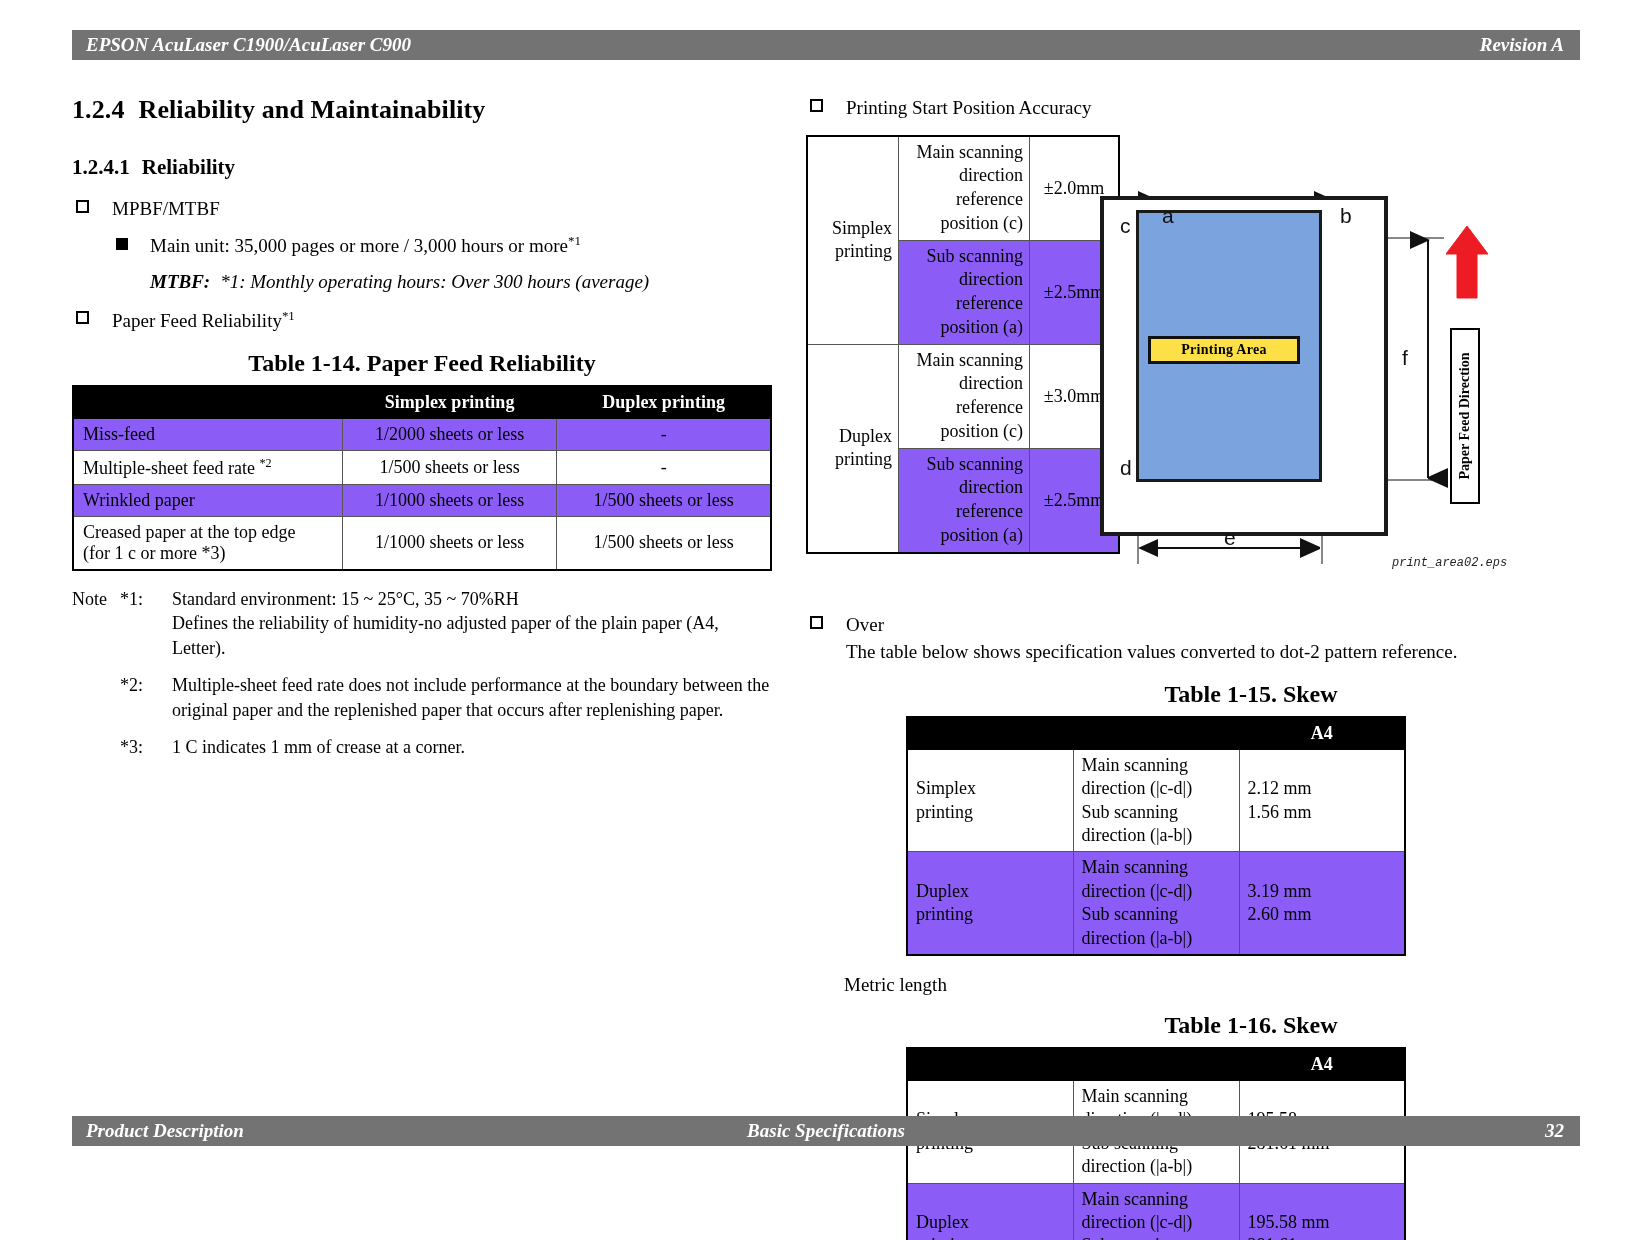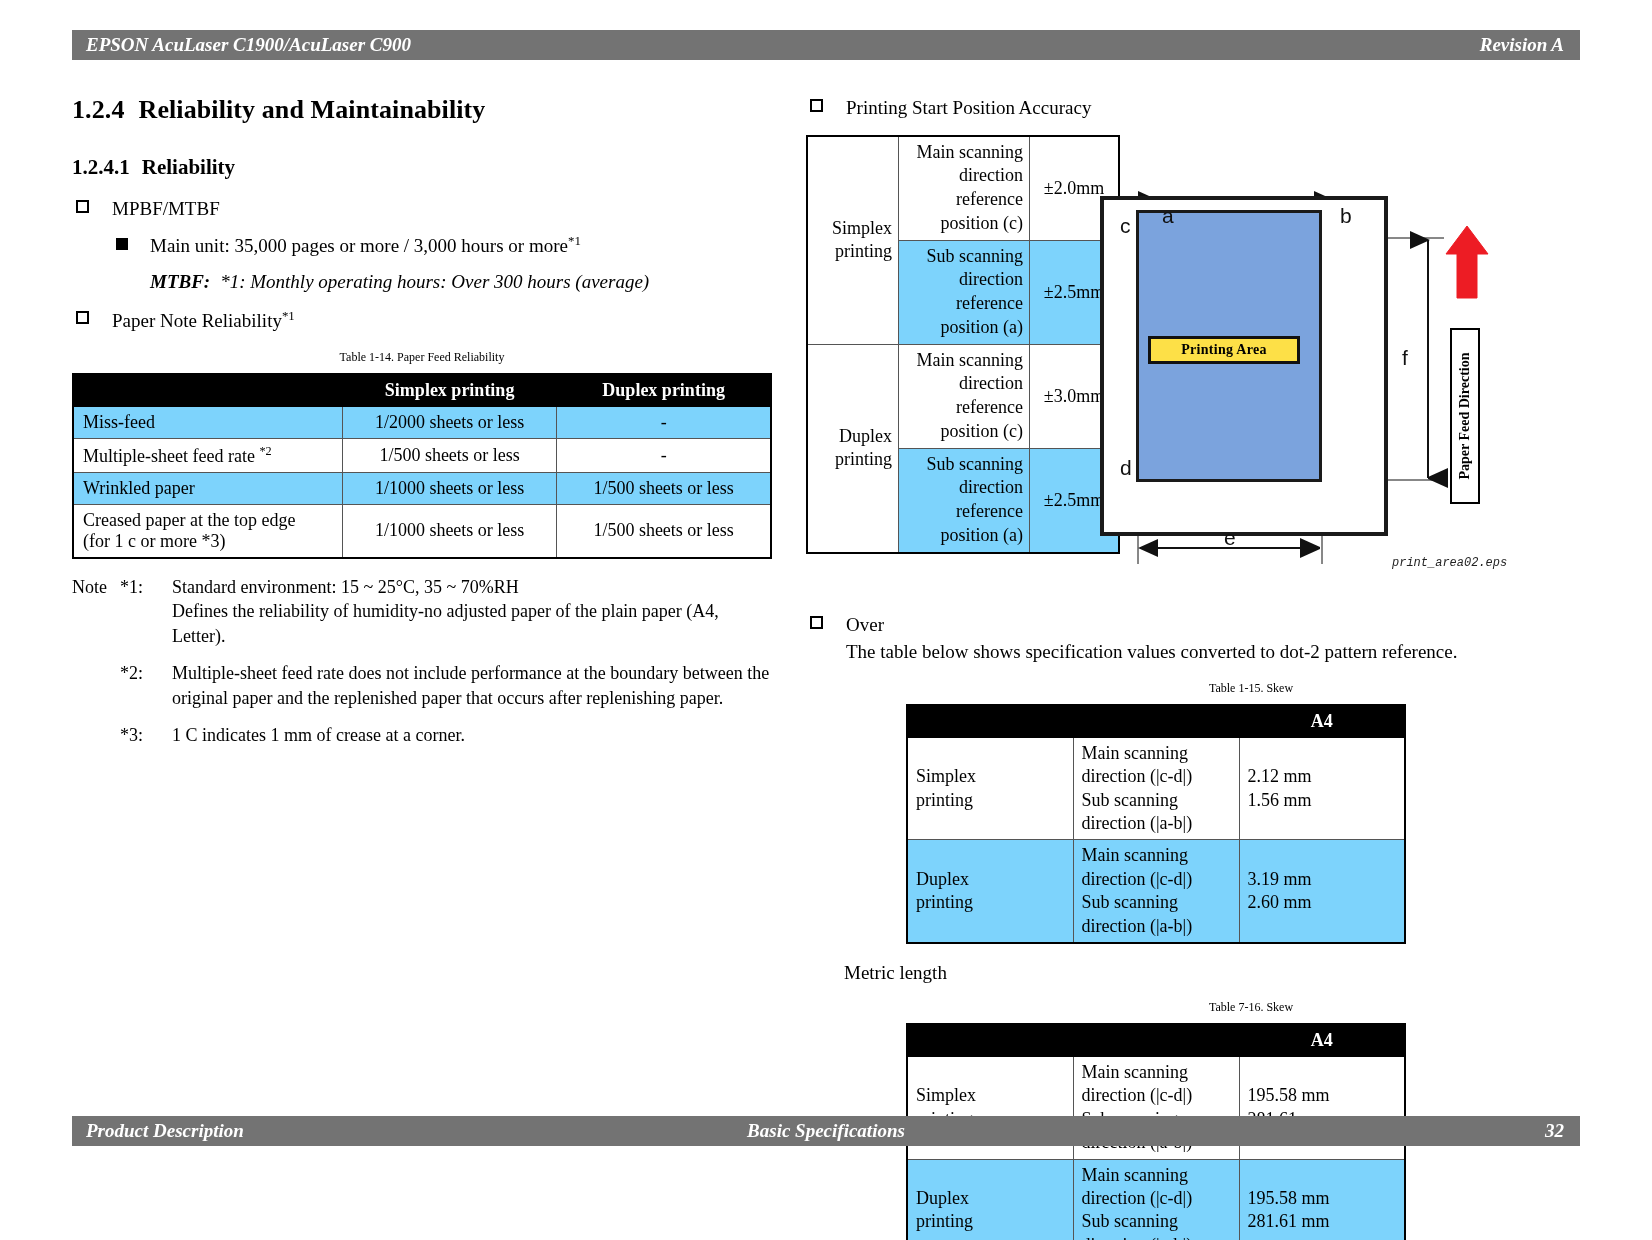--- a/index.html
+++ b/index.html
@@ -107,22 +107,22 @@
     font-size: 19px;
     font-style: italic;
     margin-bottom: 14px;
   }
   .note-line .nlabel { font-weight: bold; margin-right: 10px; }
   sup.fn { font-size: 0.68em; vertical-align: super; }
 
   
   .tbl-caption {
     text-align: center;
-    font-weight: normal;
-    font-size: 12px;
+    font-weight: bold;
+    font-size: 24px;
     margin: 16px 0 8px 0;
   }
   table.doc {
     border-collapse: collapse;
     font-size: 18px;
     background: #fff;
   }
   table.doc td, table.doc th {
     border: 1px solid #555;
     padding: 5px 9px;
@@ -130,21 +130,21 @@
     font-weight: normal;
     text-align: left;
   }
   table.doc thead th {
     background: #000;
     color: #fff;
     font-weight: bold;
     text-align: center;
     border-color: #000;
   }
-  table.doc tr.shaded td { background: #7dd3fc; }
+  table.doc tr.shaded td { background: #8b5cf6; }
   table.doc { border: 2px solid #000; }
 
   
   #t114 { width: 700px; table-layout: fixed; }
   #t114 td.lbl { width: 250px; }
   #t114 td.val { text-align: center; }
   #t114 thead th.blank { width: 250px; }
 
   
   .notes { margin-top: 16px; font-size: 18px; line-height: 1.38; }
@@ -287,21 +287,21 @@
     <span class="sq-filled"></span>
     <span>Main unit: 35,000 pages or more / 3,000 hours or more</span><sup class="fn">*1</sup>
   </div>
 
   <div class="note-line">
     <span class="nlabel">MTBF:</span><span>*1: Monthly operating hours: Over 300 hours (average)</span>
   </div>
 
   <div class="b-box">
     <span class="sq-open"></span>
-    <span>Paper Note Reliability</span><sup class="fn">*1</sup>
+    <span>Paper Feed Reliability</span><sup class="fn">*1</sup>
   </div>
 
   <div class="tbl-caption">Table 1-14.  Paper Feed Reliability</div>
 
   <table class="doc" id="t114">
     <thead>
       <tr>
         <th class="blank"></th>
         <th>Simplex printing</th>
         <th>Duplex printing</th>
@@ -436,21 +436,21 @@
           <div>3.19 mm</div>
           <div>2.60 mm</div>
         </td>
       </tr>
     </tbody>
   </table>
   </div>
 
   <div class="metric-lbl">Metric length</div>
 
-  <div class="tbl-caption" style="margin-left:100px;">Table 7-16.  Skew</div>
+  <div class="tbl-caption" style="margin-left:100px;">Table 1-16.  Skew</div>
   <div style="margin-left:100px;">
   <table class="doc" id="t116">
     <thead>
       <tr>
         <th></th>
         <th></th>
         <th>A4</th>
       </tr>
     </thead>
     <tbody>

